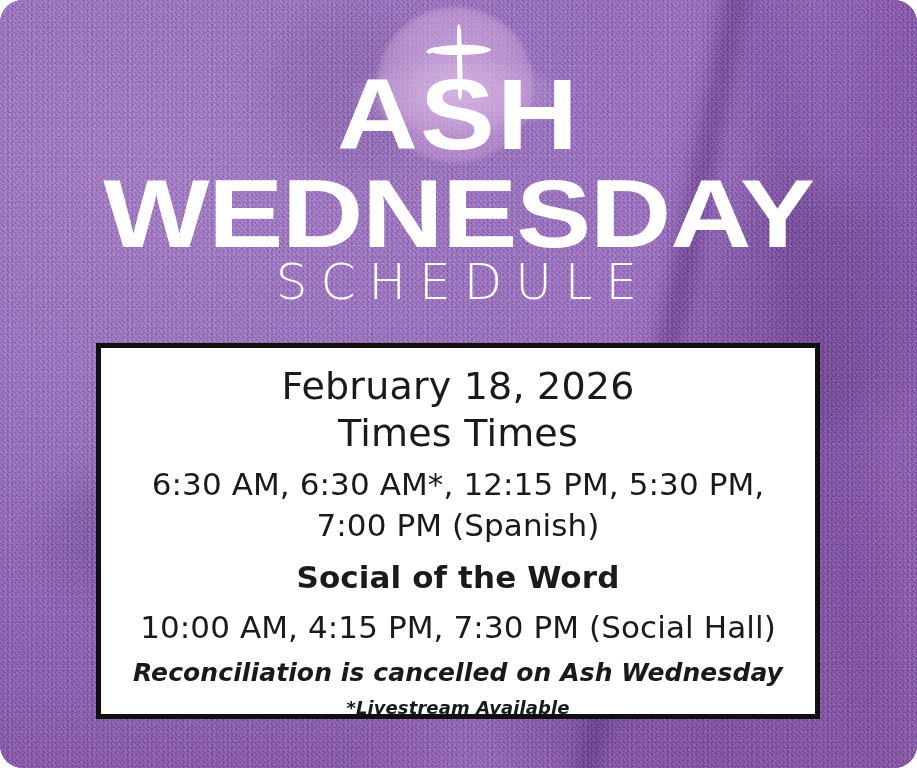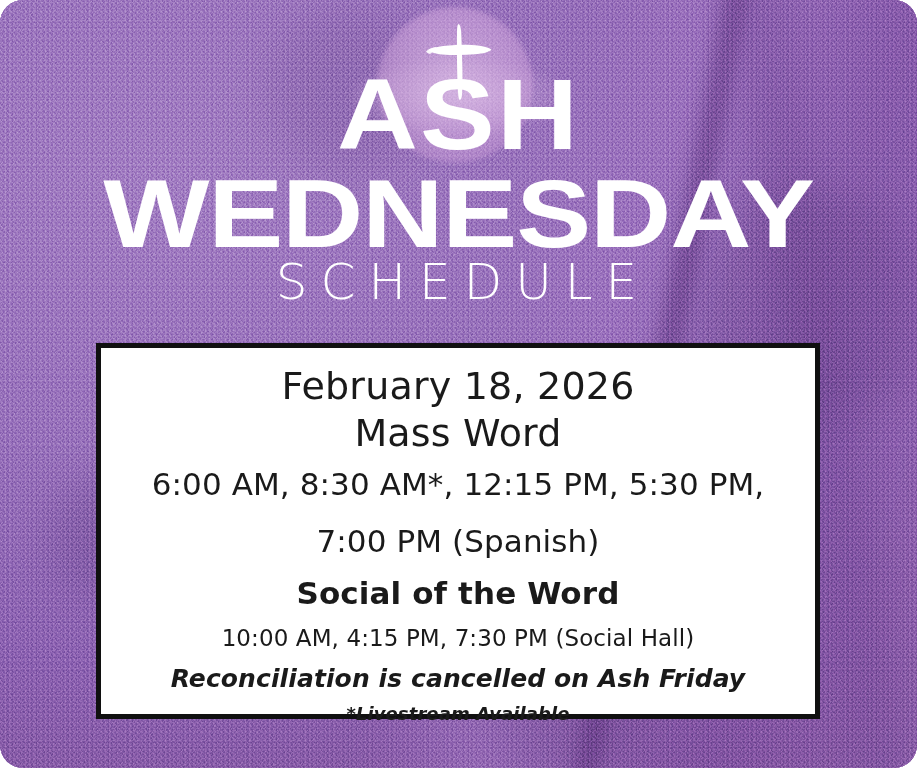--- a/index.html
+++ b/index.html
@@ -246,21 +246,21 @@
     letter-spacing: .1px;
   }
   .c-heading2 {
     font-size: 31px;
     line-height: 1.2;
     font-weight: 600;
     margin-top: 14px;
     letter-spacing: .1px;
   }
   .c-times2 {
-    font-size: 23px;
+    font-size: 31px;
     line-height: 1.2;
     font-weight: 400;
     margin-top: 12px;
     letter-spacing: .1px;
   }
   .c-note {
     font-size: 25px;
     line-height: 1.2;
     font-weight: 700;
     font-style: italic;
@@ -318,30 +318,30 @@
     <div class="line-wednesday">WEDNESDAY</div>
 
     <div class="line-schedule">SCHEDULE</div>
   </div>
 
   <div class="card">
     <div class="card-inner">
 
       <div class="c-date">February 18, 2026</div>
 
-      <div class="c-heading">Mass Word</div>
-
-      <div class="c-times">6:00 AM, 8:30 AM*, 12:15 PM, 5:30 PM,</div>
-
-      <div class="c-times" style="margin-top:16px">7:00 PM (Spanish)</div>
+      <div class="c-heading">Times Times</div>
+
+      <div class="c-times">6:30 AM, 6:30 AM*, 12:15 PM, 5:30 PM,</div>
+
+      <div class="c-times" style="margin-top:0">7:00 PM (Spanish)</div>
 
       <div class="c-heading2">Social of the Word</div>
 
       <div class="c-times2">10:00 AM, 4:15 PM, 7:30 PM (Social Hall)</div>
 
-      <div class="c-note">Reconciliation is cancelled on Ash Friday</div>
+      <div class="c-note">Reconciliation is cancelled on Ash Wednesday</div>
 
       <div class="c-footnote">*Livestream Available</div>
 
     </div>
   </div>
 
 </div>
 
 </body></html>

